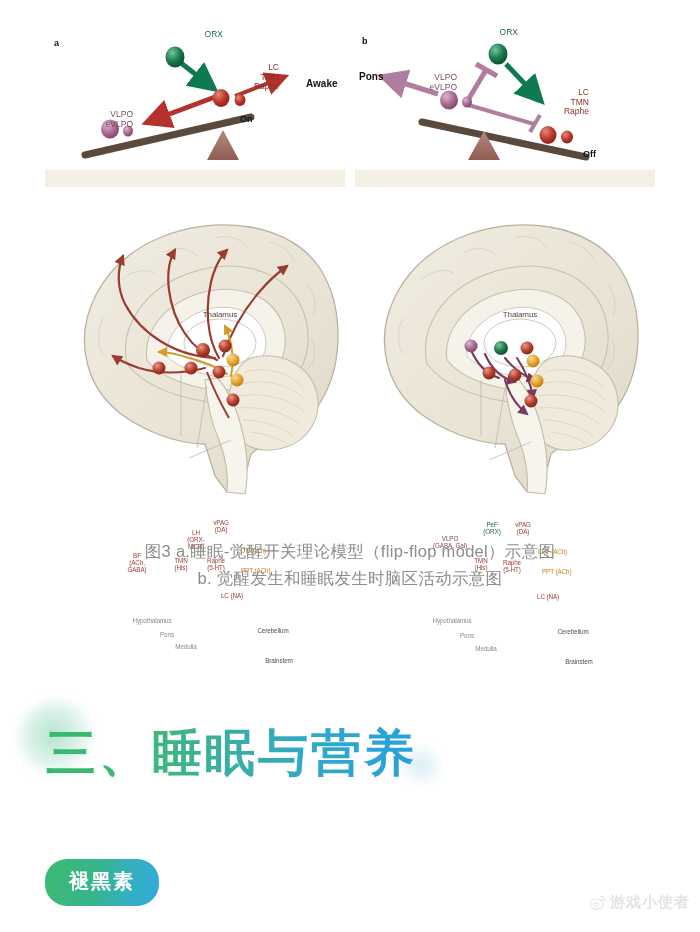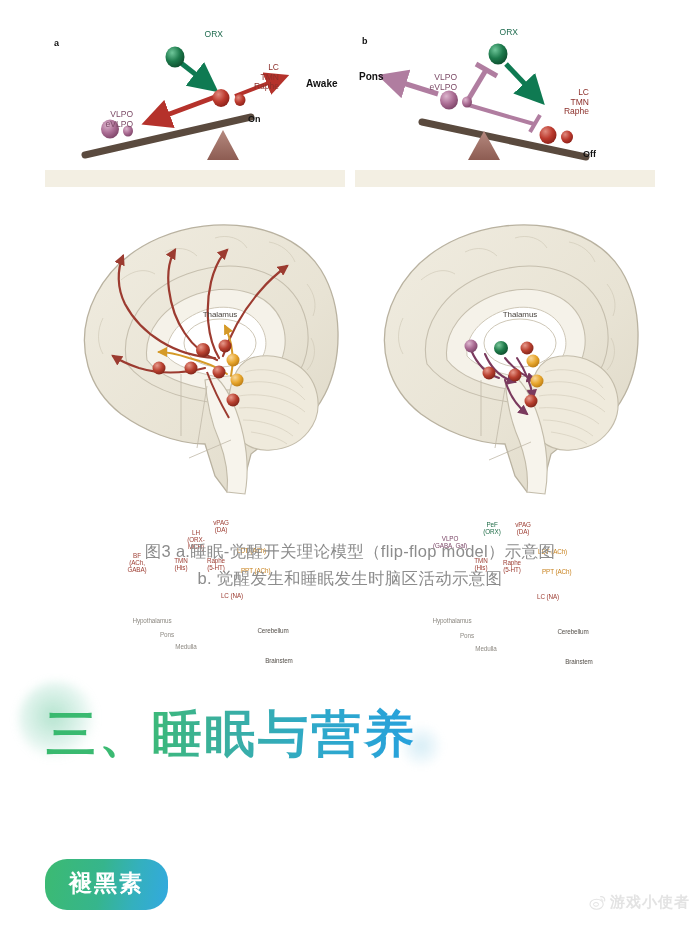--- a/index.html
+++ b/index.html
@@ -46,21 +46,21 @@
   .bt-thal{font-size:8px;color:#4a4540;}
 
   
   #caption{
     position:absolute;left:0;top:538px;width:700px;
     text-align:center;color:#8c8c8c;
     font-size:16.5px;line-height:1.62;letter-spacing:0.3px;
   }
 
   
-  #heading-wrap{position:absolute;left:0;top:677px;width:652px;height:100px;}
+  #heading-wrap{position:absolute;left:0;top:696px;width:652px;height:100px;}
   #blob{
     position:absolute;left:18px;top:4px;width:78px;height:78px;
     border-radius:50%;
     background:radial-gradient(circle at 45% 45%, rgba(77,190,140,.42) 0%, rgba(120,205,175,.22) 48%, rgba(255,255,255,0) 72%);
     filter:blur(4px);
   }
   #blob2{
     position:absolute;left:398px;top:46px;width:46px;height:46px;
     border-radius:50%;
     background:radial-gradient(circle at 50% 50%, rgba(120,195,225,.30) 0%, rgba(255,255,255,0) 70%);
@@ -73,21 +73,21 @@
     -webkit-background-clip:text;background-clip:text;
     -webkit-text-fill-color:transparent;color:transparent;
     white-space:nowrap;
   }
 
   
   #pill{
     position:absolute;left:45px;top:859px;
     padding:9px 24px 11px;border-radius:22px;
     background:linear-gradient(100deg,#3cba72 0%,#36b58c 45%,#34b0bd 72%,#32a9e0 100%);
-    color:#ffffff;font-size:23px;font-weight:bold;letter-spacing:2px;
+    color:#ffffff;font-size:20px;font-weight:bold;letter-spacing:2px;
     display:inline-block;
   }
 
   
   #watermark{
     position:absolute;right:10px;top:893px;
     display:flex;align-items:center;gap:4px;
     color:#e3e3e3;font-size:15px;font-weight:bold;letter-spacing:1px;
   }
   #watermark svg{display:block;}
@@ -149,21 +149,21 @@
       <ellipse cx="75" cy="129" rx="9" ry="9.5" fill="url(#gPurple)"></ellipse>
       <ellipse cx="93" cy="131" rx="5" ry="5.5" fill="url(#gPurple)"></ellipse>
     </svg>
 
     <div class="node-label green" style="left:183px;top:30px;width:40px;">ORX</div>
     <div class="node-label red" style="left:235px;top:63px;width:44px;">LC
 TMN
 Raphe</div>
     <div class="node-label purple" style="left:89px;top:110px;width:44px;">VLPO
 eVLPO</div>
-    <div class="state-label" style="left:240px;top:114px;margin-left:8px;">On</div>
+    <div class="state-label" style="left:240px;top:114px;">On</div>
     <div class="out-label" style="left:306px;top:70px;margin-top:8px;">Awake</div>
   </div>
 
   <div>
     <div class="panel-letter" style="left:362px;top:36px;">b</div>
 
     <div class="ground" style="left:355px;top:170px;width:300px;"></div>
 
     <svg width="340" height="200" style="position:absolute;left:350px;top:0;">
       <defs>

